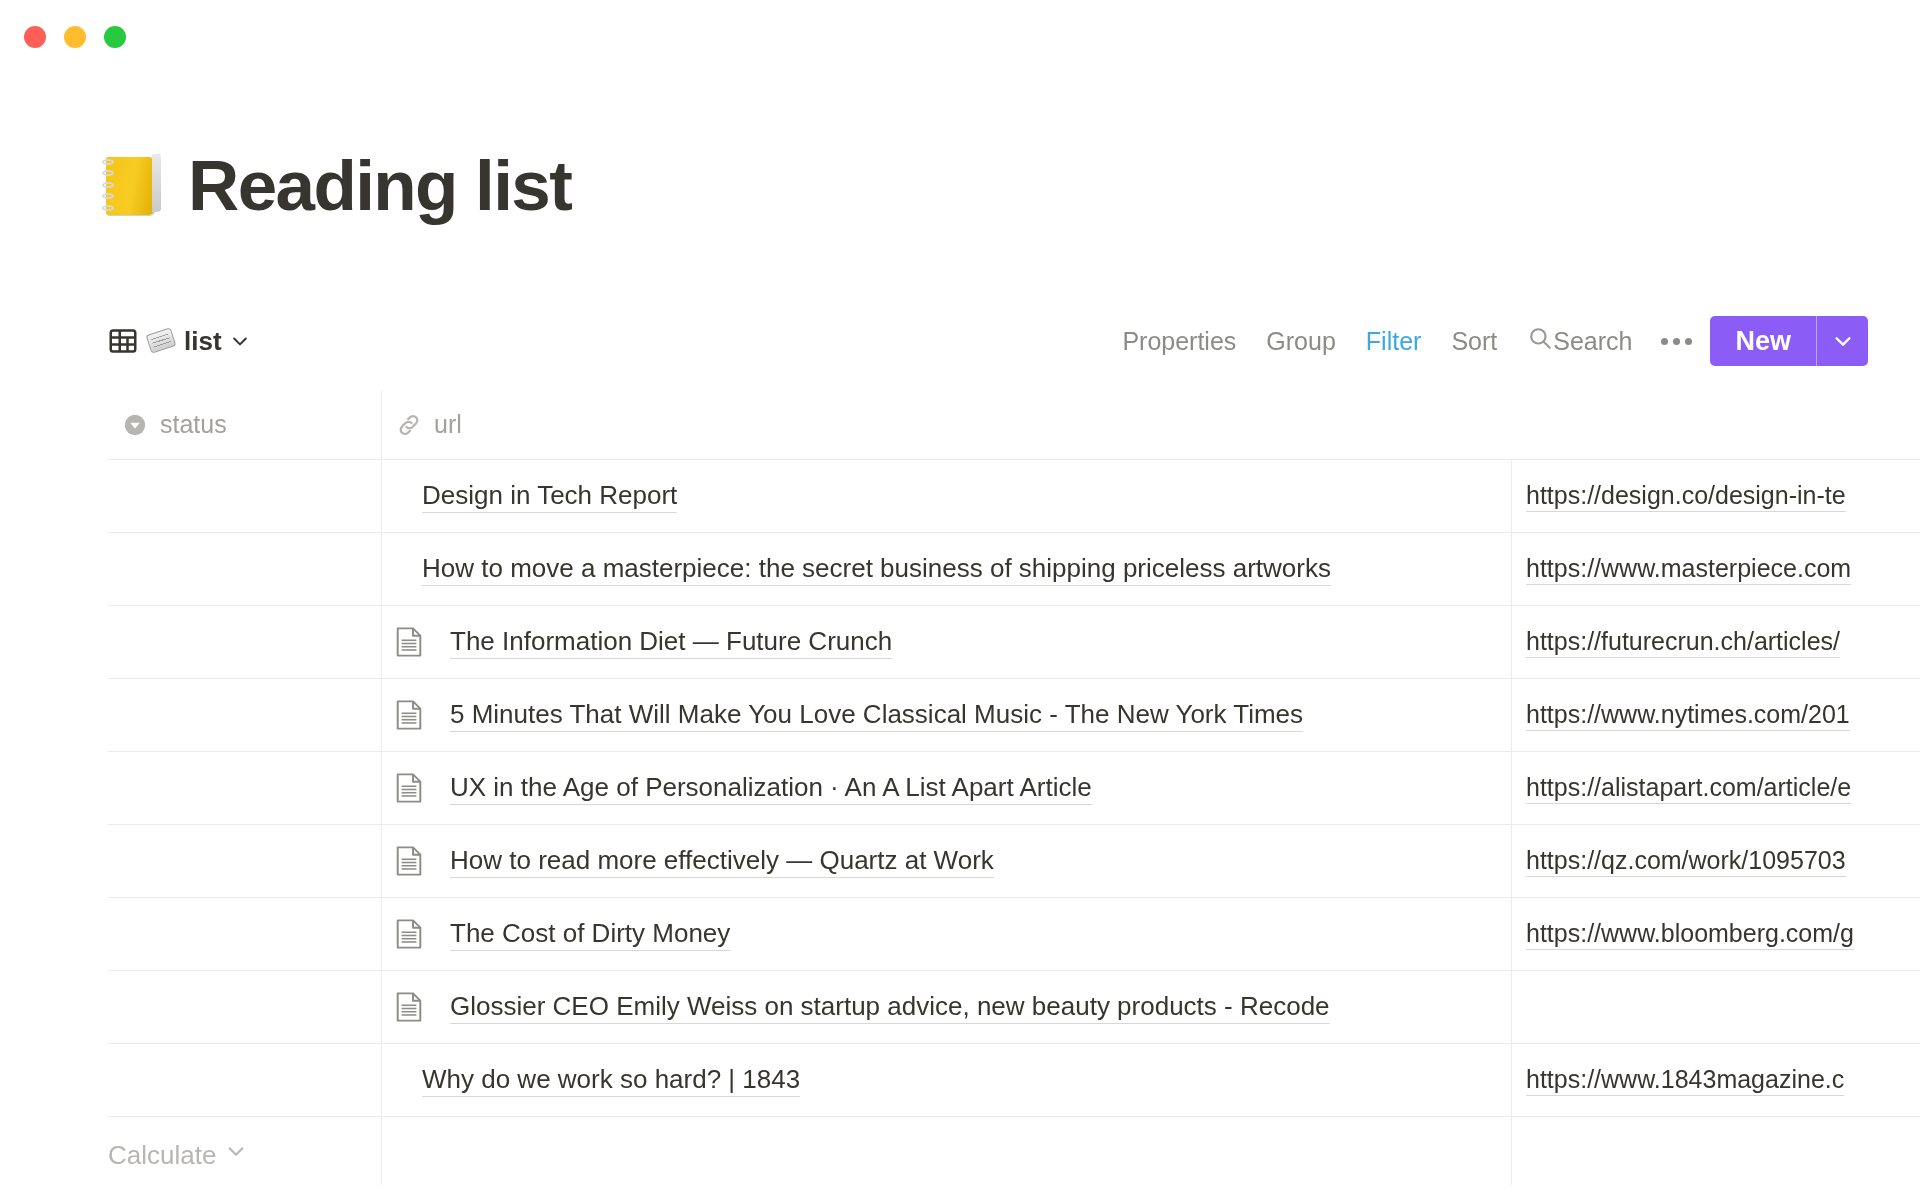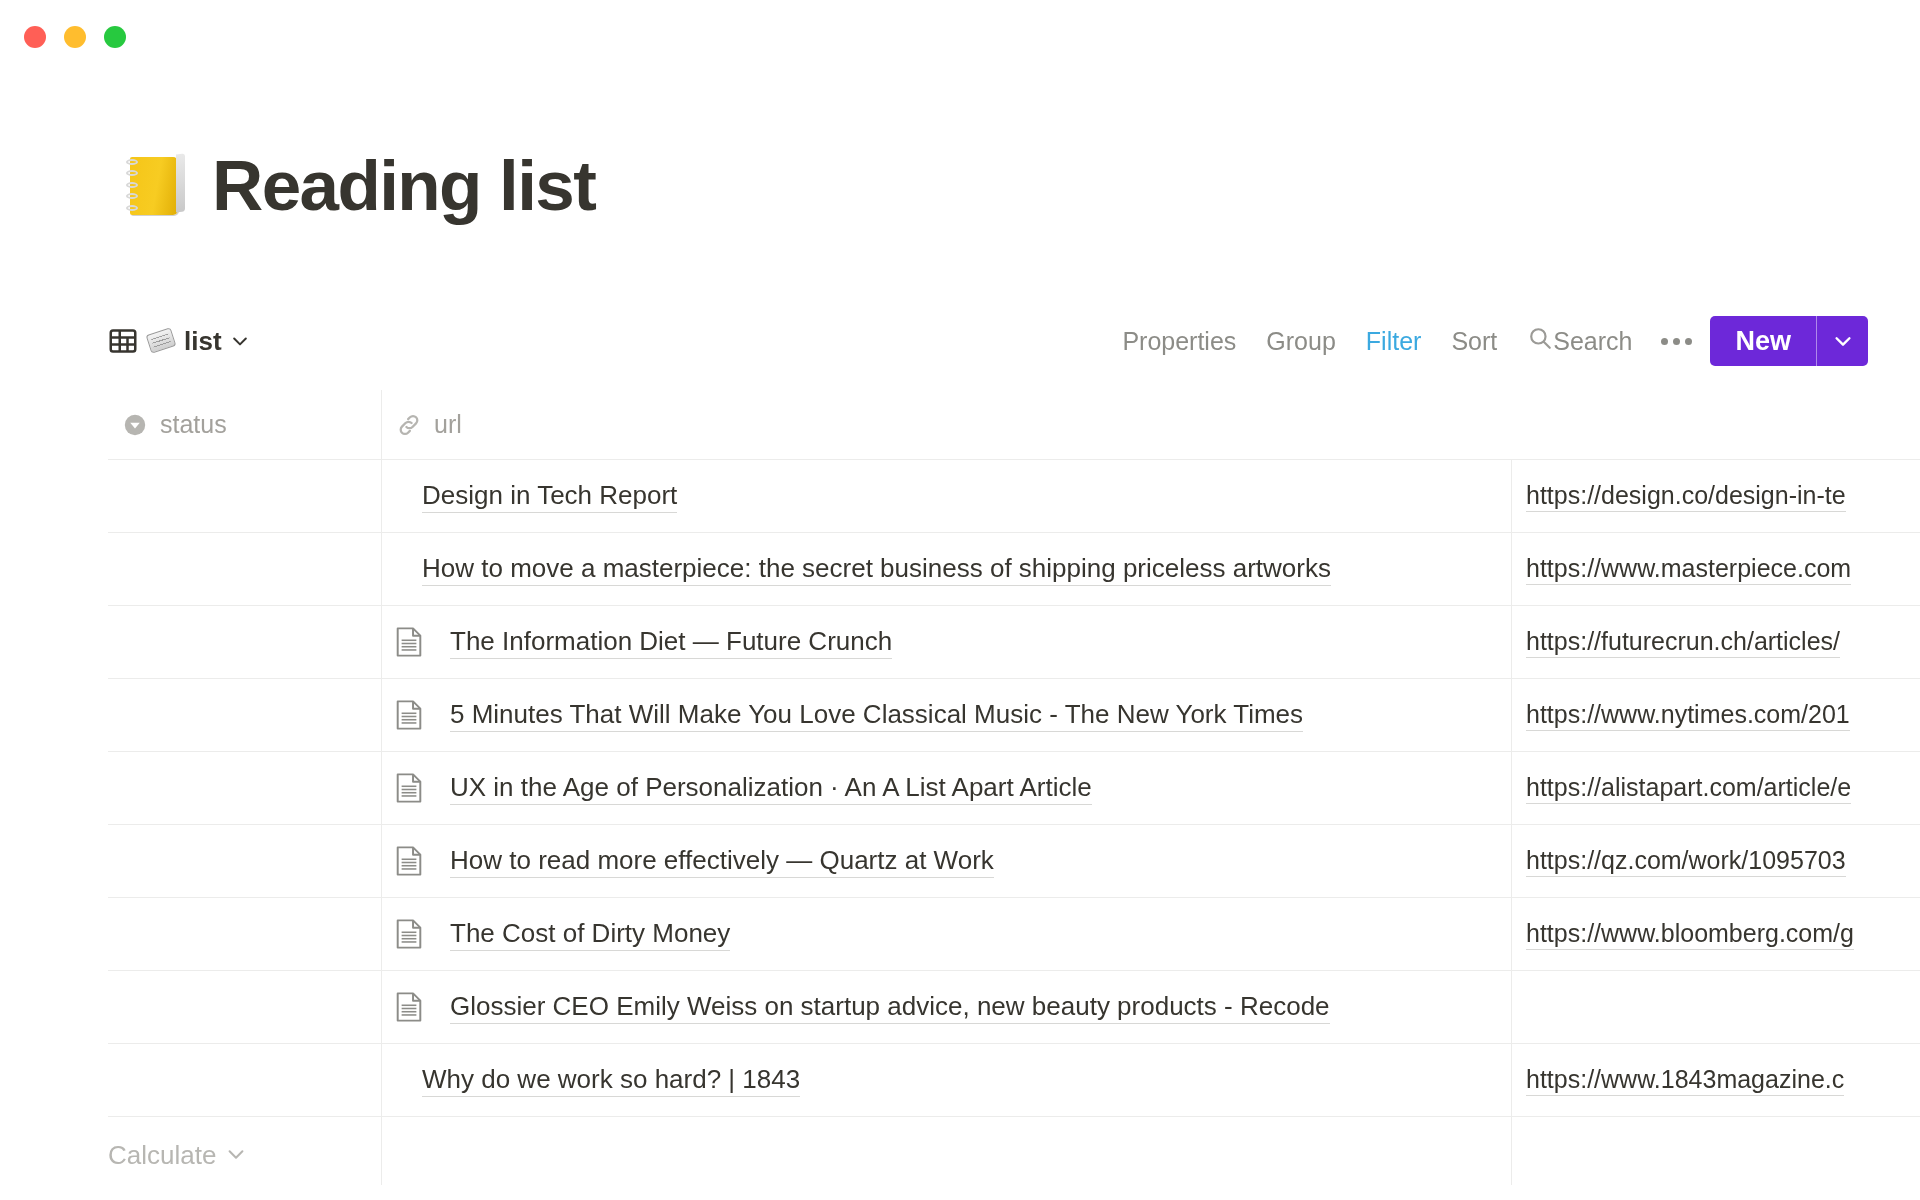--- a/index.html
+++ b/index.html
@@ -32,21 +32,21 @@
     width: 22px;
     height: 22px;
     border-radius: 50%;
     display: block;
   }
 
   
   .page-header {
     position: absolute;
     top: 150px;
-    left: 124px;
+    left: 100px;
     display: flex;
     align-items: center;
     gap: 22px;
   }
   .page-emoji {
     font-size: 62px;
     line-height: 1;
     width: 66px;
     height: 66px;
     display: block;
@@ -168,21 +168,21 @@
     gap: 5px;
     cursor: pointer;
   }
   .tb-dots i {
     width: 7px; height: 7px; border-radius: 50%;
     background: #8c8c87; display: block;
   }
   .new-btn {
     display: flex;
     align-items: stretch;
-    background: #6d28d9;
+    background: #8b5cf6;
     border-radius: 5px;
     height: 50px;
     overflow: hidden;
     cursor: pointer;
   }
   .new-btn-main {
     display: flex; align-items: center; justify-content: center;
     padding: 0 25px;
     color: #ffffff;
     font-size: 27px;
@@ -249,21 +249,21 @@
     display: block;
   }
   .indent { margin-left: 26px; }
 
   
   .footer {
     position: absolute;
     top: 1140px;
     left: 108px;
     display: flex;
-    align-items: center;
+    align-items: flex-start;
     gap: 9px;
   }
   .calc-lbl { font-size: 26px; color: #b7b6b2; }
   .fade-bottom {
     position: absolute;
     left: 0; top: 1185px;
     width: 1920px; height: 15px;
     background: #ffffff;
   }
 </style>

